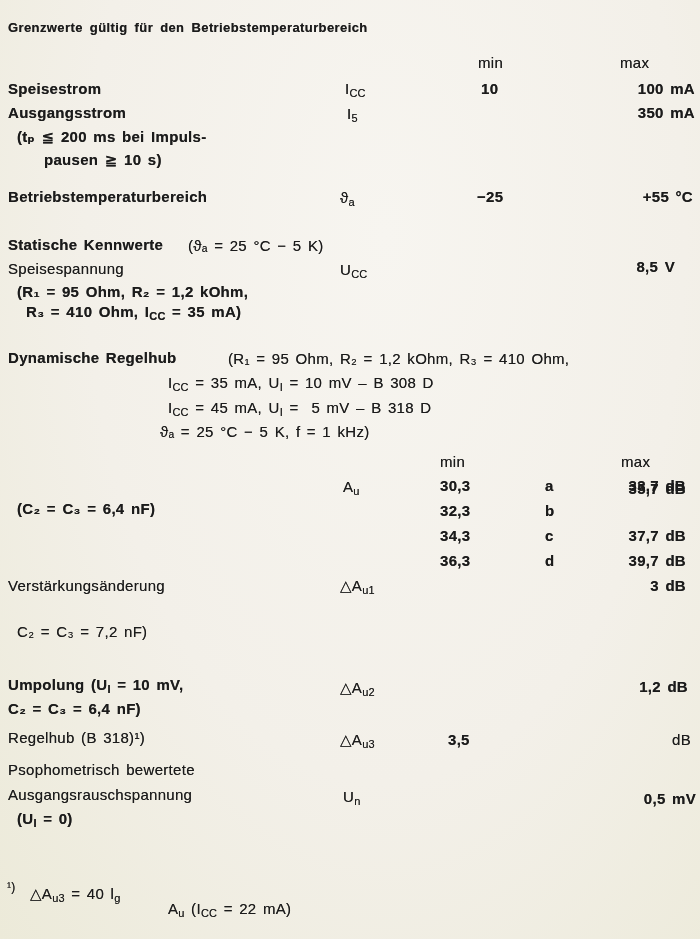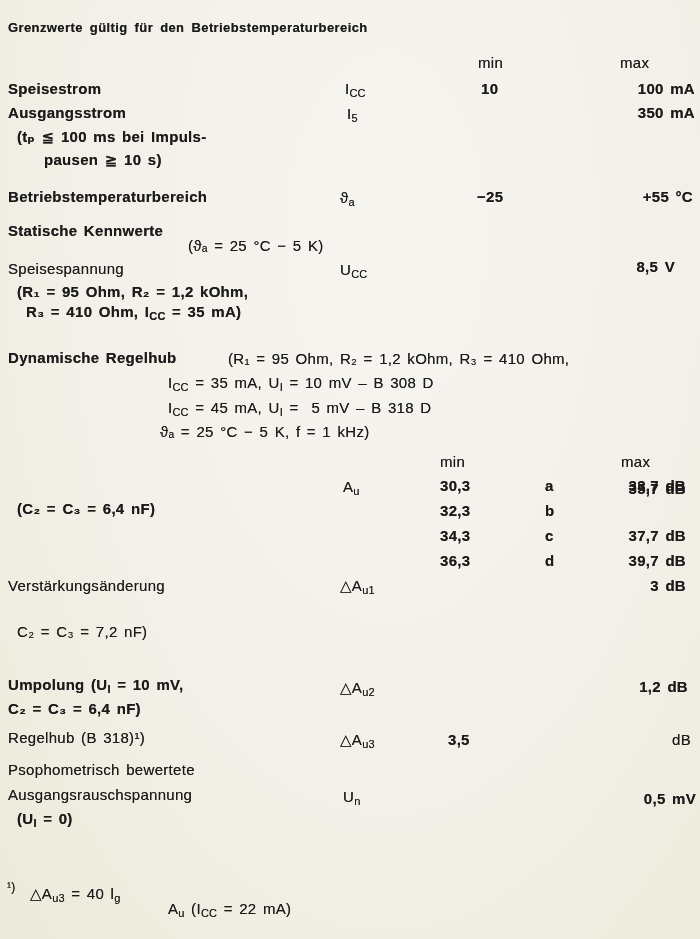--- a/index.html
+++ b/index.html
@@ -41,29 +41,29 @@
   <span class="t n" style="left:620px;top:54px">max</span>
 
   <span class="t" style="left:8px;top:80px">Speisestrom</span>
   <span class="t n" style="left:345px;top:80px"><span>I</span><sub>CC</sub></span>
   <span class="t" style="left:481px;top:80px">10</span>
   <span class="t r" style="right:5px;top:80px">100 mA</span>
 
   <span class="t" style="left:8px;top:104px">Ausgangsstrom</span>
   <span class="t n" style="left:347px;top:105px"><span>I</span><sub>5</sub></span>
   <span class="t r" style="right:5px;top:104px">350 mA</span>
-  <span class="t" style="left:17px;top:128px">(tₚ ≦ 100 ms bei Impuls-</span>
+  <span class="t" style="left:17px;top:128px">(tₚ ≦ 200 ms bei Impuls-</span>
   <span class="t" style="left:44px;top:151px">pausen ≧ 10 s)</span>
 
   <span class="t" style="left:8px;top:188px">Betriebstemperaturbereich</span>
   <span class="t n" style="left:340px;top:189px"><span>ϑ</span><sub>a</sub></span>
   <span class="t" style="left:477px;top:188px">−25</span>
   <span class="t r" style="right:7px;top:188px">+55 °C</span>
 
-  <span class="t" style="left:8px;top:222px">Statische Kennwerte</span>
+  <span class="t" style="left:8px;top:236px">Statische Kennwerte</span>
   <span class="t n" style="left:188px;top:237px">(ϑₐ = 25 °C − 5 K)</span>
 
   <span class="t n" style="left:8px;top:260px">Speisespannung</span>
   <span class="t n" style="left:340px;top:261px"><span>U</span><sub>CC</sub></span>
   <span class="t r" style="right:25px;top:258px">8,5 V</span>
   <span class="t" style="left:17px;top:283px">(R₁ = 95 Ohm, R₂ = 1,2 kOhm,</span>
   <span class="t" style="left:26px;top:303px"><span>R₃ = 410 Ohm, I</span><sub>CC</sub><span> = 35 mA)</span></span>
 
   <span class="t" style="left:8px;top:349px">Dynamische Regelhub</span>
   <span class="t n" style="left:228px;top:350px">(R₁ = 95 Ohm, R₂ = 1,2 kOhm, R₃ = 410 Ohm,</span>

